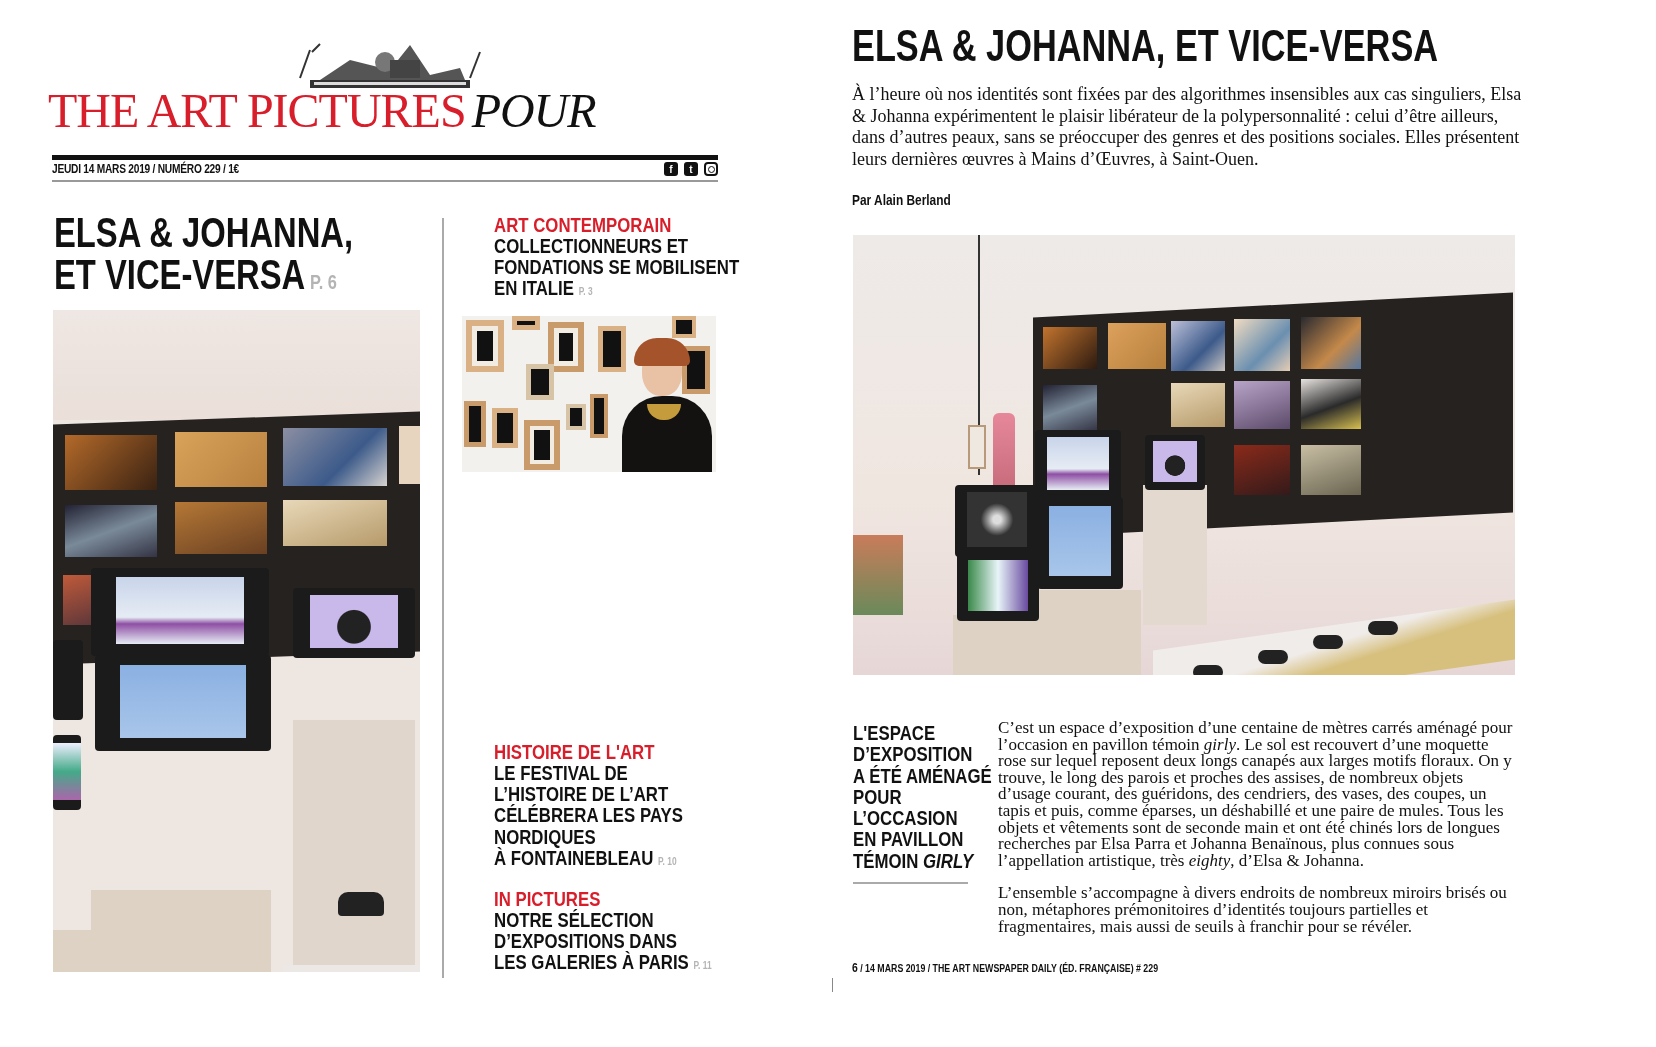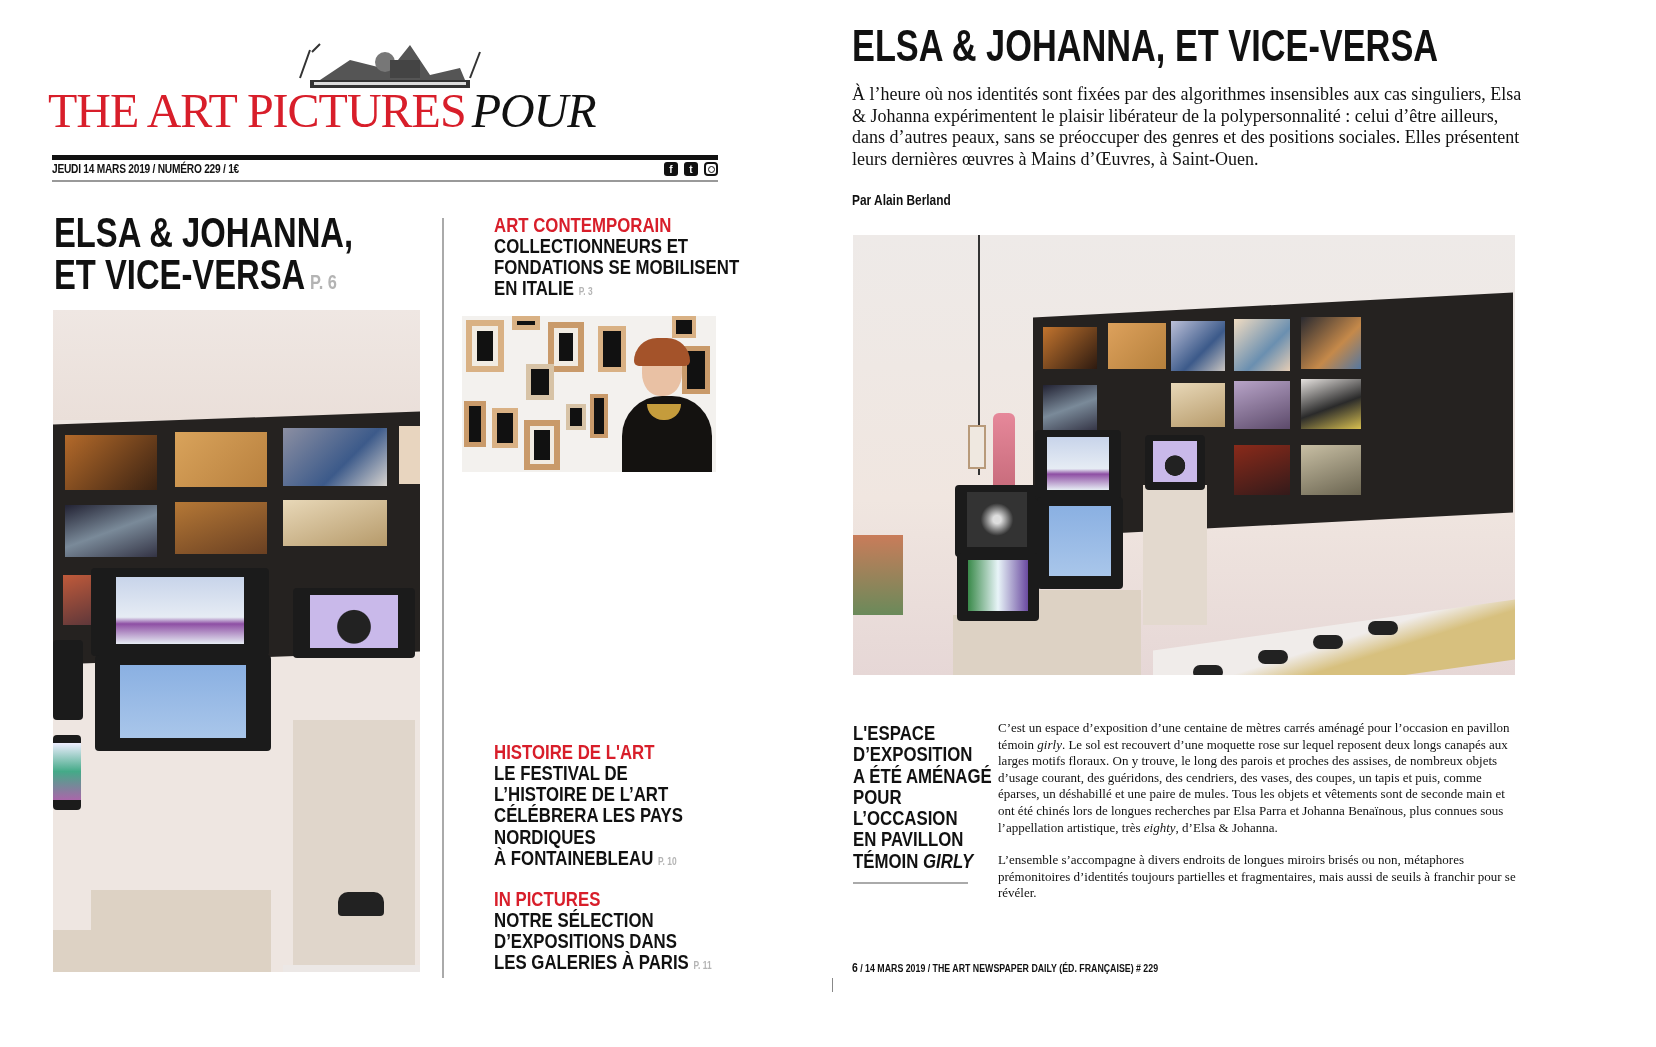--- a/index.html
+++ b/index.html
@@ -39,21 +39,21 @@
   .r-head { position: absolute; left: 72px; top: 24px; font-size: 44px; line-height: 44px; font-weight: 700; transform: scaleX(0.78); transform-origin: left top; white-space: nowrap; }
   .r-deck { position: absolute; left: 72px; top: 84px; width: 680px; font-family: "Liberation Serif", serif; font-size: 18px; line-height: 21.5px; color: #111; }
   .r-byline { position: absolute; left: 72px; top: 192px; font-size: 14px; font-weight: 700; transform: scaleX(0.85); transform-origin: left top; white-space: nowrap; }
 
   .r-photo { position: absolute; left: 73px; top: 235px; width: 662px; height: 440px; overflow: hidden; background: #ebe2df; }
   .r-caption { position: absolute; left: 73px; top: 683px; width: 665px; font-family: "Liberation Serif", serif; font-size: 10.5px; line-height: 12.5px; color: #777; }
 
   .r-pull { position: absolute; left: 73px; top: 722px; font-size: 21px; line-height: 21.3px; font-weight: 700; transform: scaleX(0.8); transform-origin: left top; white-space: nowrap; }
   .r-pull-rule { position: absolute; left: 73px; top: 882px; width: 115px; height: 2px; background: #aaa; }
 
-  .r-body { position: absolute; left: 218px; top: 720px; width: 520px; font-family: "Liberation Serif", serif; font-size: 13px; line-height: 16.6px; color: #111; }
+  .r-body { position: absolute; left: 218px; top: 720px; width: 520px; font-family: "Liberation Serif", serif; font-size: 17px; line-height: 16.6px; color: #111; }
   .r-body p { margin-bottom: 16px; }
 
   .r-footer { position: absolute; left: 72px; top: 960px; font-size: 11px; font-weight: 700; white-space: nowrap; transform: scaleX(0.8); transform-origin: left top; }
   .r-footer .num { font-size: 13px; }
   .r-tick { position: absolute; left: 52px; top: 978px; width: 1px; height: 14px; background: #888; }
 
   
   .abs { position: absolute; }
   .tv { position: absolute; background: #1b1b1b; border-radius: 4px; }
   .tv .scr { position: absolute; left: 14%; top: 10%; width: 72%; height: 76%; }
@@ -233,18 +233,18 @@
     <span style="display:block">A ÉTÉ AMÉNAGÉ</span>
     <span style="display:block">POUR</span>
     <span style="display:block">L’OCCASION</span>
     <span style="display:block">EN PAVILLON</span>
     <span>TÉMOIN</span> <i>GIRLY</i>
   </div>
   <div class="r-pull-rule"></div>
 
   <div class="r-body">
     <p><span>C’est un espace d’exposition d’une centaine de mètres carrés aménagé pour l’occasion en pavillon témoin </span><i>girly</i><span>. Le sol est recouvert d’une moquette rose sur lequel reposent deux longs canapés aux larges motifs floraux. On y trouve, le long des parois et proches des assises, de nombreux objets d’usage courant, des guéridons, des cendriers, des vases, des coupes, un tapis et puis, comme éparses, un déshabillé et une paire de mules. Tous les objets et vêtements sont de seconde main et ont été chinés lors de longues recherches par Elsa Parra et Johanna Benaïnous, plus connues sous l’appellation artistique, très </span><i>eighty</i><span>, d’Elsa &amp; Johanna.</span></p>
-    <p>L’ensemble s’accompagne à divers endroits de longues miroirs brisés ou non, métaphores prémonitoires d’identités toujours partielles et fragmentaires, mais aussi de seuils à franchir pour se révéler.</p>
+    <p>L’ensemble s’accompagne à divers endroits de nombreux miroirs brisés ou non, métaphores prémonitoires d’identités toujours partielles et fragmentaires, mais aussi de seuils à franchir pour se révéler.</p>
   </div>
 
   <div class="r-footer"><span class="num">6</span><span> / 14 MARS 2019 / THE ART NEWSPAPER DAILY (ÉD. FRANÇAISE) # 229</span></div>
   <div class="r-tick"></div>
 </div>
 
 </body></html>

